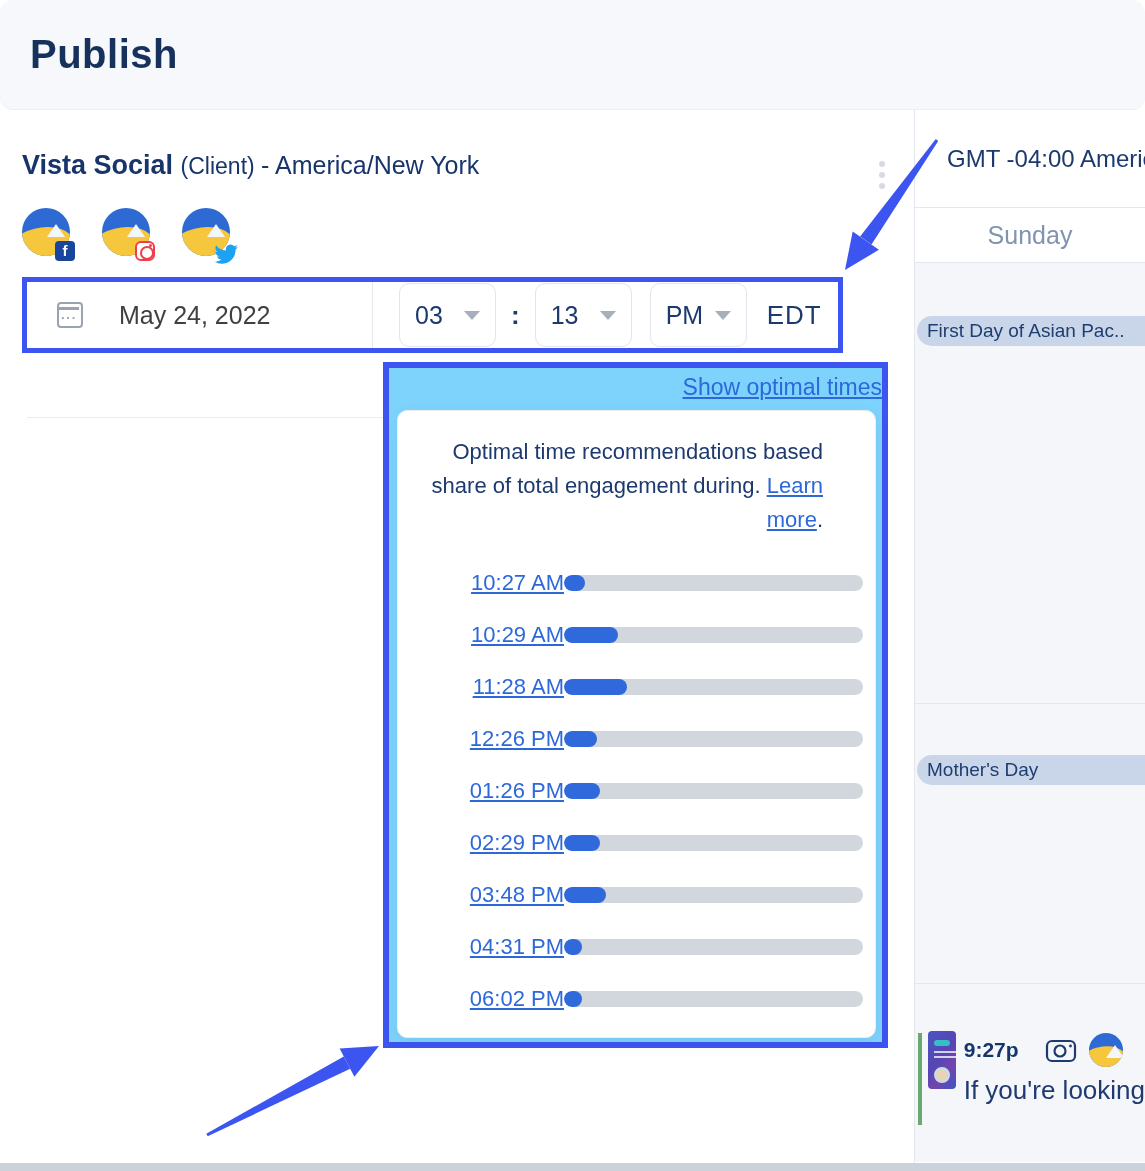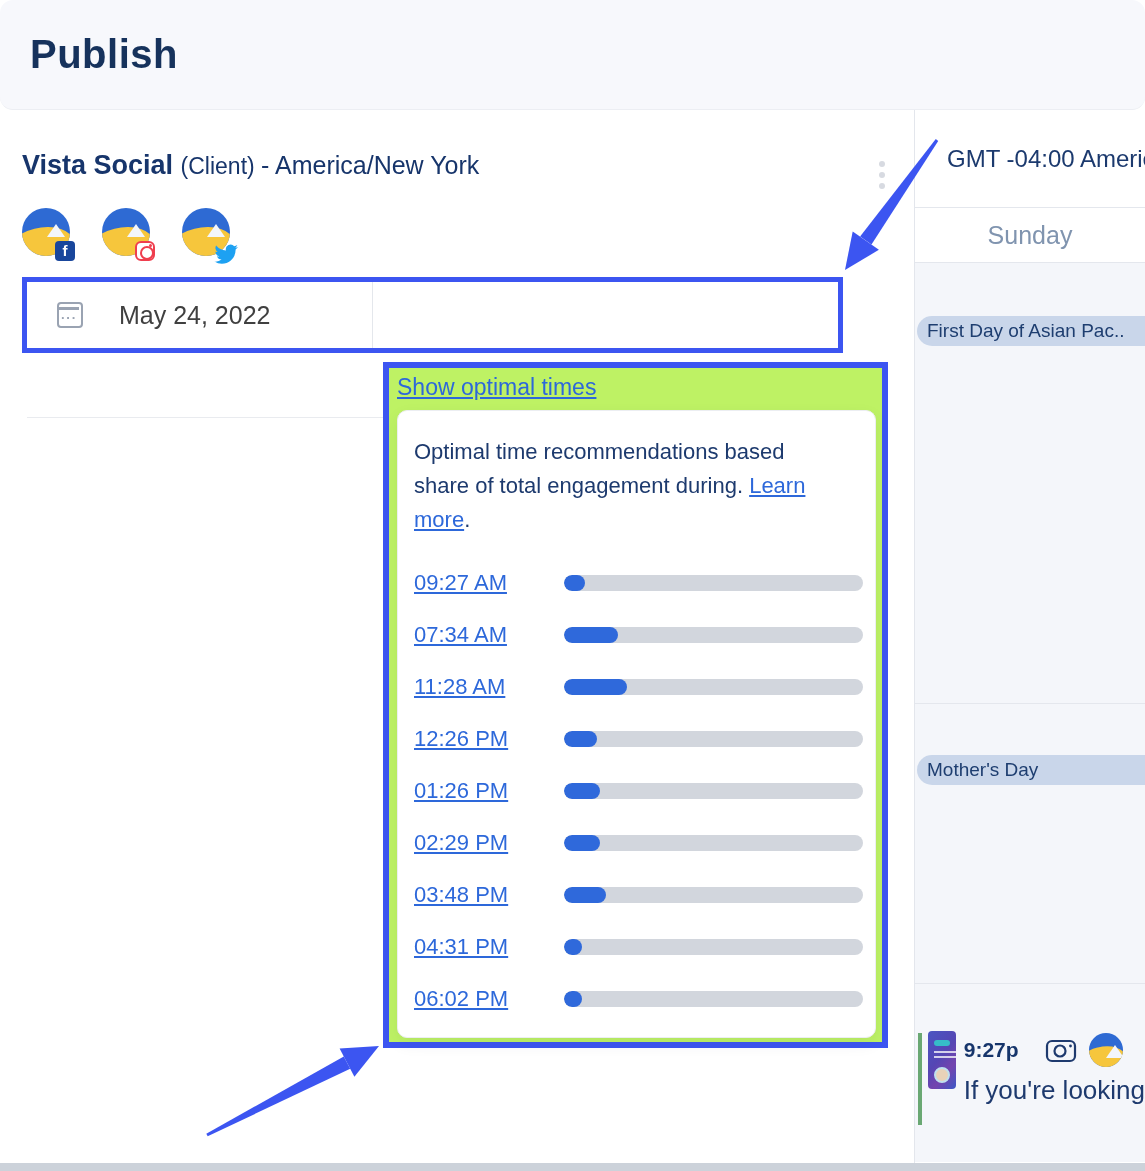--- a/index.html
+++ b/index.html
@@ -66,21 +66,21 @@
     border-top:9px solid #a7aebc; }
   .colon { margin:0 15px; font-size:26px; font-weight:700; color:#1c3a6e; }
   .gap18 { width:18px; }
   .edt { margin-left:20px; align-self:center; font-size:26px; color:#1c3a6e; font-weight:500;
     letter-spacing:1px; }
 
   .section-divider { position:absolute; left:27px; top:307px; width:356px; height:1px; background:#e9ebef; }
 
   
   .popup { position:absolute; left:383px; top:252px; width:505px; height:686px;
-    border:6px solid #3c55f1; background:#bef264; }
+    border:6px solid #3c55f1; background:#7dd3fc;text-align:right; }
   .sot-link { display:inline-block; margin:6px 0 0 8px; font-size:23px; color:#2d68da;
     text-decoration:underline; cursor:pointer; }
   .ot-card { margin:9px 0 0 8px; width:479px; height:628px; background:#fff;
     border:1px solid #eceef2; border-radius:10px; box-shadow:0 6px 16px rgba(30,50,90,.07);
     padding:24px 12px 0 16px; }
   .ot-text { font-size:22px; line-height:34px; color:#1d3a6e; padding-right:40px; }
   .ot-text a { color:#2d68da; text-decoration:underline; cursor:pointer; }
   .times-list { margin-top:20px; }
   .time-row { height:52px; display:flex; align-items:center; }
   .time-link { width:150px; font-size:22px; color:#2d68da; text-decoration:underline; cursor:pointer; }
@@ -171,38 +171,55 @@
           <path fill="#1da1f2" d="M32 5.3c-1.2.5-2.4.9-3.7 1a6.5 6.5 0 0 0 2.8-3.6c-1.3.8-2.7 1.3-4.1 1.6A6.4 6.4 0 0 0 15.9 10 18.2 18.2 0 0 1 2.8 3.4a6.4 6.4 0 0 0 2 8.6 6.3 6.3 0 0 1-2.9-.8v.1a6.4 6.4 0 0 0 5.1 6.3c-.9.3-1.9.3-2.9.1a6.4 6.4 0 0 0 6 4.4A12.9 12.9 0 0 1 .6 24.8a18.2 18.2 0 0 0 9.9 2.9c11.8 0 18.3-9.8 18.3-18.3v-.8A13 13 0 0 0 32 5.3z"></path>
         </svg>
       </div>
     </div>
 
     <div class="picker">
       <div class="date-field">
         <span class="cal-icon"></span>
         <span class="date-text">May 24, 2022</span>
       </div>
+      <div class="time-wrap">
+        <div class="tbox">
+          <span class="val">03</span>
+          <span class="caret"></span>
+        </div>
+        <span class="colon">:</span>
+        <div class="tbox">
+          <span class="val">13</span>
+          <span class="caret"></span>
+        </div>
+        <span class="gap18"></span>
+        <div class="tbox">
+          <span class="val">PM</span>
+          <span class="caret"></span>
+        </div>
+        <span class="edt">EDT</span>
+      </div>
     </div>
 
     <div class="section-divider"></div>
 
     <div class="popup">
       <a class="sot-link">Show optimal times</a>
       <div class="ot-card">
         <p class="ot-text"><span>Optimal time recommendations based share of total engagement during.</span>
           <a>Learn more</a><span>.</span></p>
         <div class="times-list">
           <div class="time-row">
-            <a class="time-link">09:27 AM</a>
+            <a class="time-link">10:27 AM</a>
             <div class="bar-track">
                 <div class="bar-fill" style="width: 7%;"></div>
               </div>
           </div>
           <div class="time-row">
-            <a class="time-link">07:34 AM</a>
+            <a class="time-link">10:29 AM</a>
             <div class="bar-track">
                 <div class="bar-fill" style="width: 18%;"></div>
               </div>
           </div>
           <div class="time-row">
             <a class="time-link">11:28 AM</a>
             <div class="bar-track">
                 <div class="bar-fill" style="width: 21%;"></div>
               </div>
           </div>

